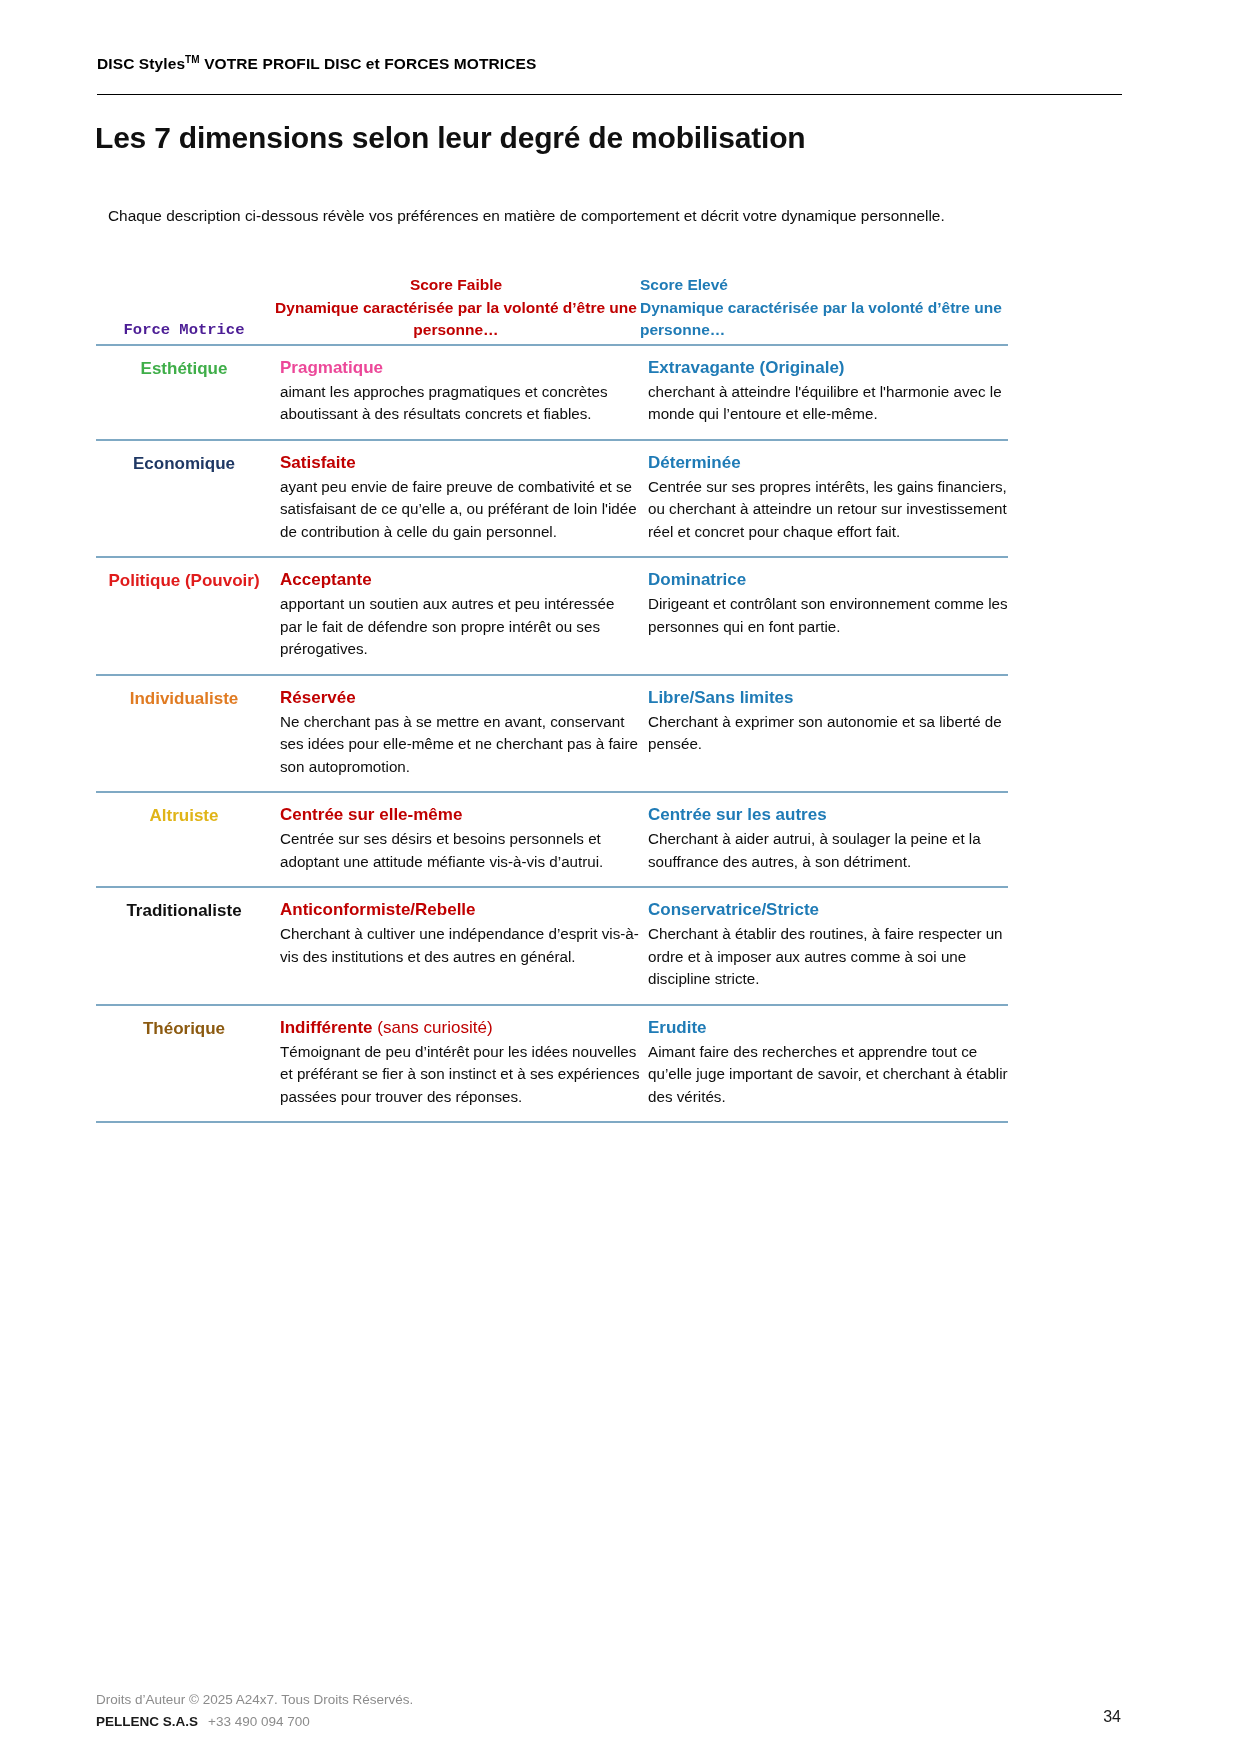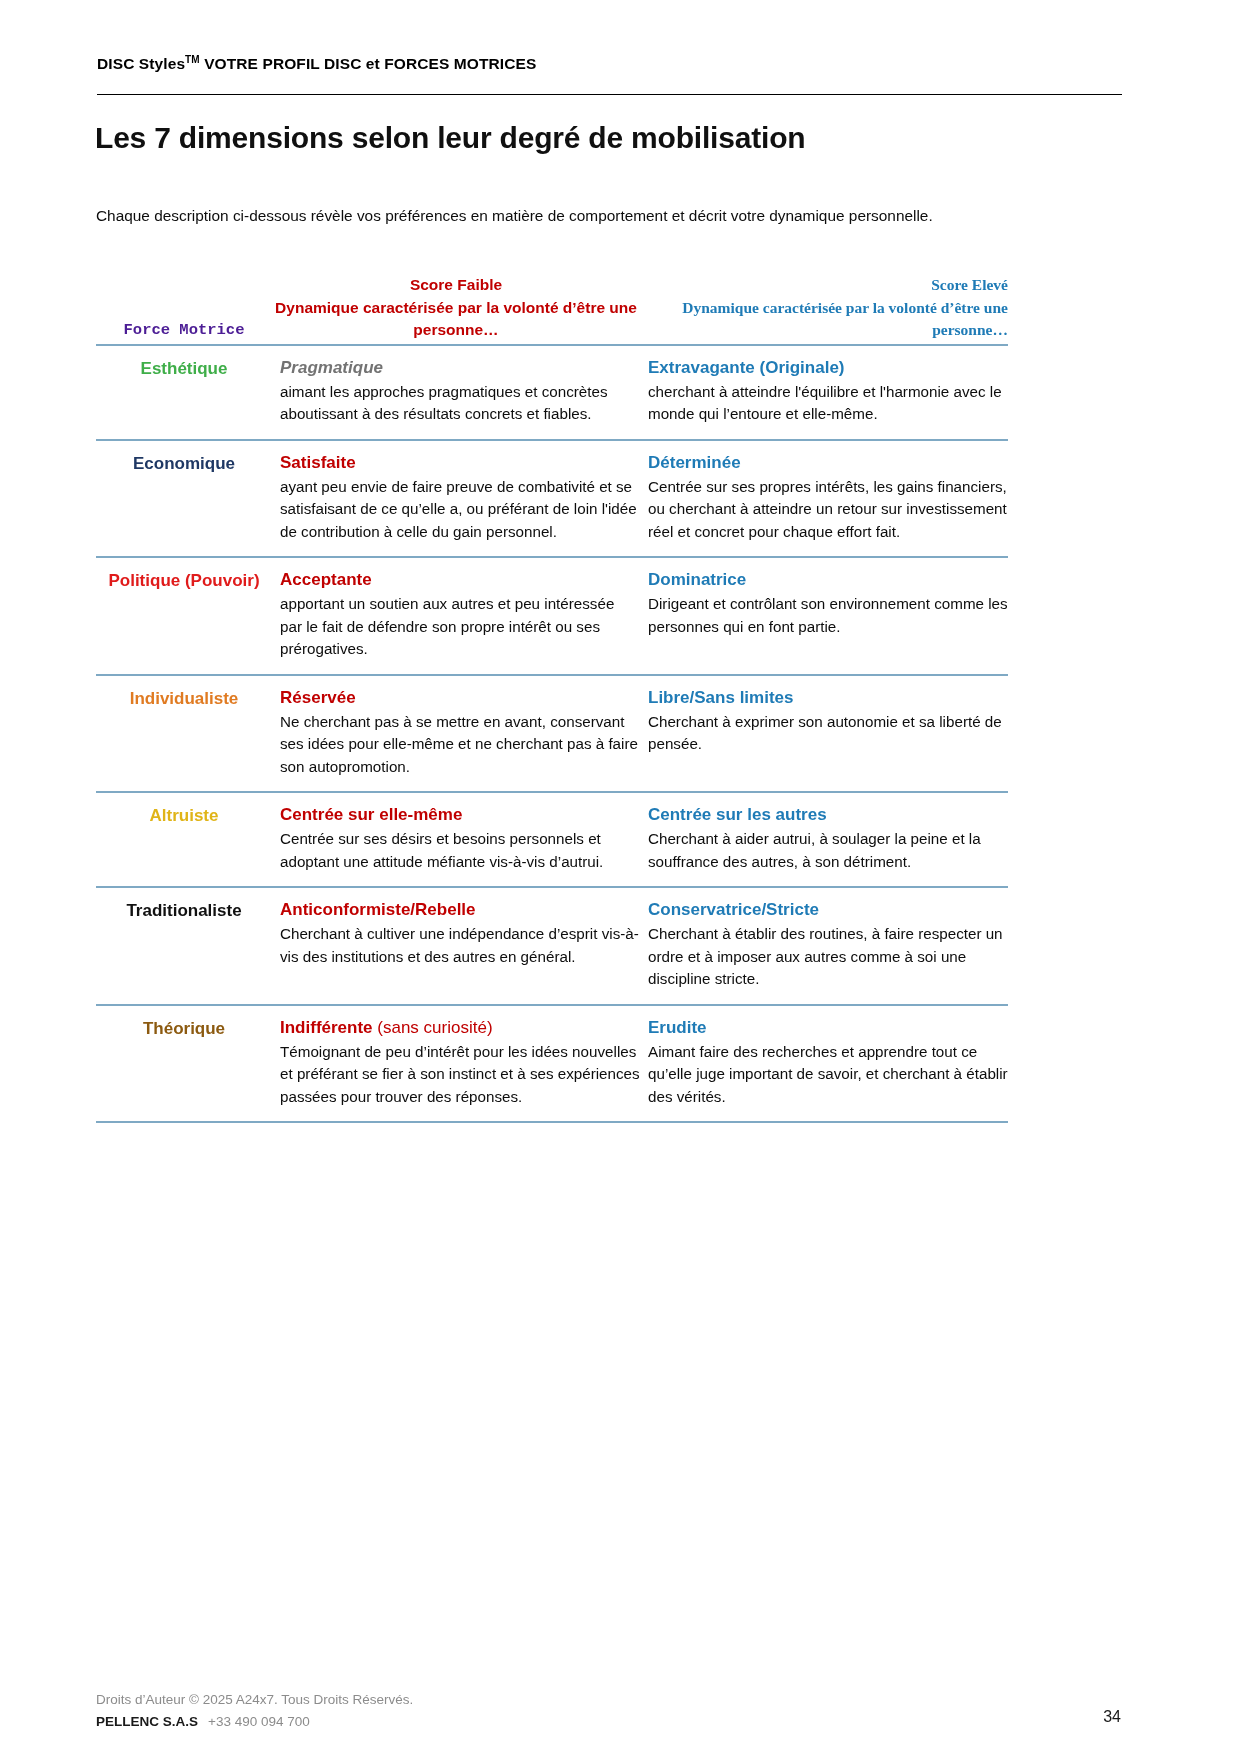--- a/index.html
+++ b/index.html
@@ -63,21 +63,21 @@
     position: absolute;
     left: 95px;
     top: 105px;
     font-size: 30px;
     font-weight: bold;
     color: #101010;
     letter-spacing: -0.2px;
   }
   .intro {
     position: absolute;
-    left: 96px;
+    left: 108px;
     top: 187px;
     width: 860px;
     font-size: 15.4px;
     line-height: 25px;
     color: #0d0d0d;
   }
 
   
   .dim-table {
     position: absolute;
@@ -104,25 +104,24 @@
     padding-bottom: 14px;
     font-family: Liberation Mono, monospace;
   }
   th.low-head {
     text-align: center;
     color: #C00000;
     padding-left: 6px;
     padding-right: 6px;
   }
   th.high-head {
-    text-align: right;
+    text-align: left;
     color: #1F7BB6;
     padding-left: 6px;
     padding-right: 6px;
-    font-family: Liberation Serif, serif;
   }
   .score-label { display: block; }
   .score-sub   { display: block; }
 
   .dim-table tbody tr {
     border-top: 2px solid #7FA9C4;
   }
   .dim-table tbody tr:last-child {
     border-bottom: 2px solid #7FA9C4;
   }
@@ -229,21 +228,21 @@
           <span class="score-label">Score Elevé</span>
           <span class="score-sub">Dynamique caractérisée par la volonté d’être une personne…</span>
         </th>
       </tr>
     </thead>
     <tbody>
 
       <tr style="border-top-color: rgb(127, 169, 196);">
         <td class="force-cell" style="color: rgb(63, 174, 73);">Esthétique</td>
         <td class="desc-cell low">
-          <span class="desc-title low" style="color: #737373; font-style: italic;"><span>Pragmatique</span><span class="soft"></span></span>
+          <span class="desc-title low" style="color: #ec4899;"><span>Pragmatique</span><span class="soft"></span></span>
           <span class="desc-body">aimant les approches pragmatiques et concrètes aboutissant à des résultats concrets et fiables.</span>
         </td>
         <td class="desc-cell high">
           <span class="desc-title high" style="color: rgb(31, 123, 182);">Extravagante (Originale)</span>
           <span class="desc-body">cherchant à atteindre l'équilibre et l'harmonie avec le monde qui l’entoure et elle-même.</span>
         </td>
       </tr>
 
       <tr style="border-top-color: rgb(127, 169, 196);">
         <td class="force-cell" style="color: rgb(31, 56, 100);">Economique</td>

